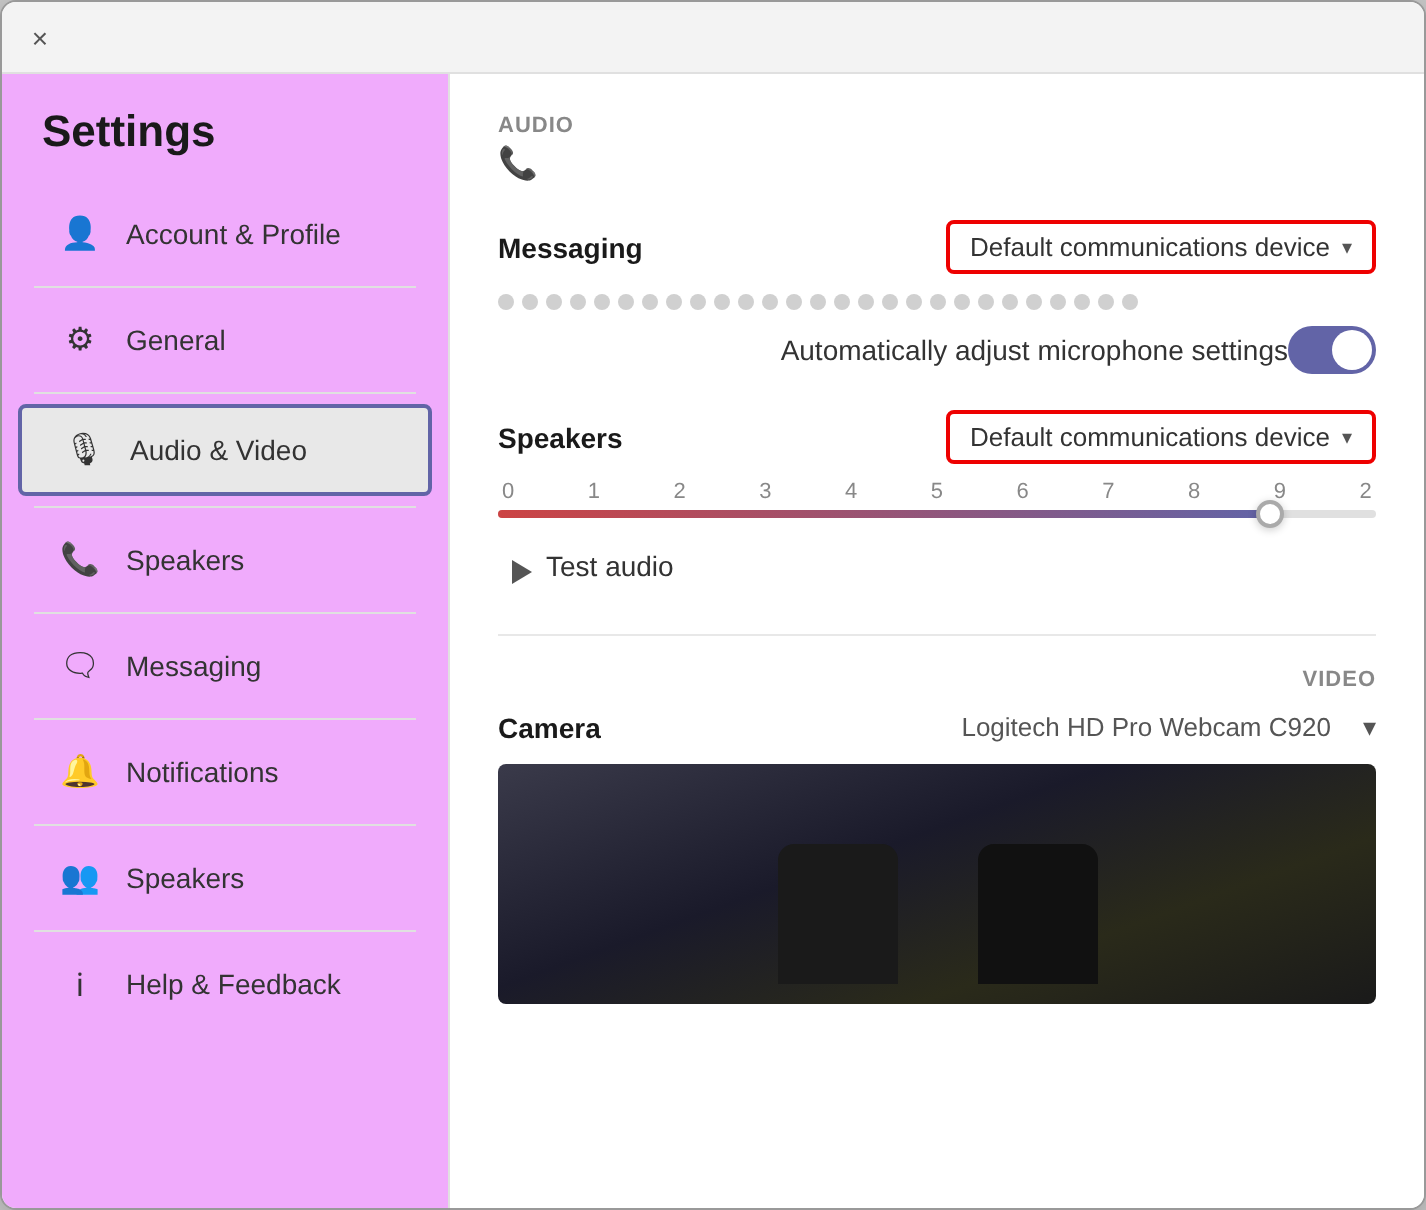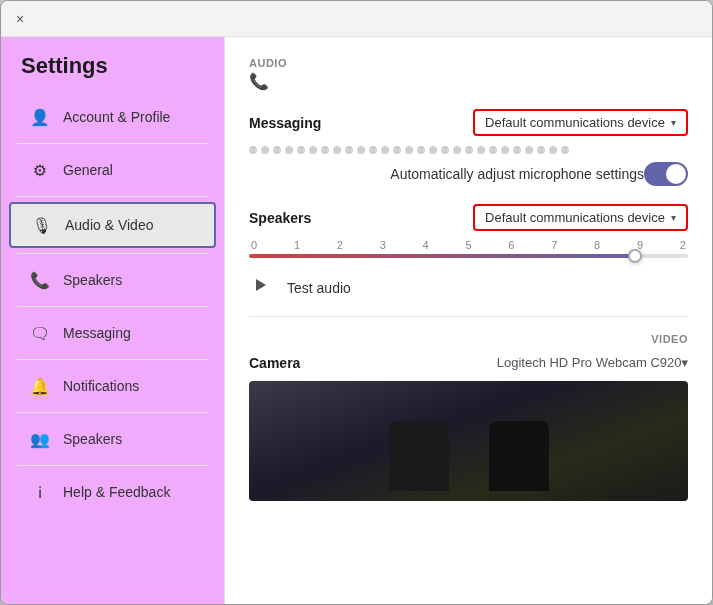--- a/index.html
+++ b/index.html
@@ -205,22 +205,22 @@
       border-radius: 50%;
       position: absolute;
       top: -5px;
       left: calc(88% - 7px);
       cursor: pointer;
       box-shadow: 0 1px 4px rgba(0,0,0,0.2);
     }
     
     .test-audio-row {
       display: flex;
-      align-items: flex-end;
-      gap: 16px;
+      align-items: flex-start;
+      gap: 2px;
       margin-bottom: 20px;
       cursor: pointer;
       font-size: 14px;
       color: #333;
     }
     .play-icon {
       width: 22px;
       height: 22px;
       display: flex;
       align-items: center;
@@ -250,21 +250,21 @@
     .camera-label {
       font-size: 14px;
       font-weight: 600;
       color: #1a1a1a;
     }
     .camera-select {
       font-size: 13px;
       color: #555;
       display: flex;
       align-items: center;
-      gap: 0;
+      gap: 16px;
       cursor: pointer;
     }
     .camera-preview {
       width: 100%;
       height: 120px;
       background: #2a2a2a;
       border-radius: 4px;
       overflow: hidden;
       position: relative;
     }

